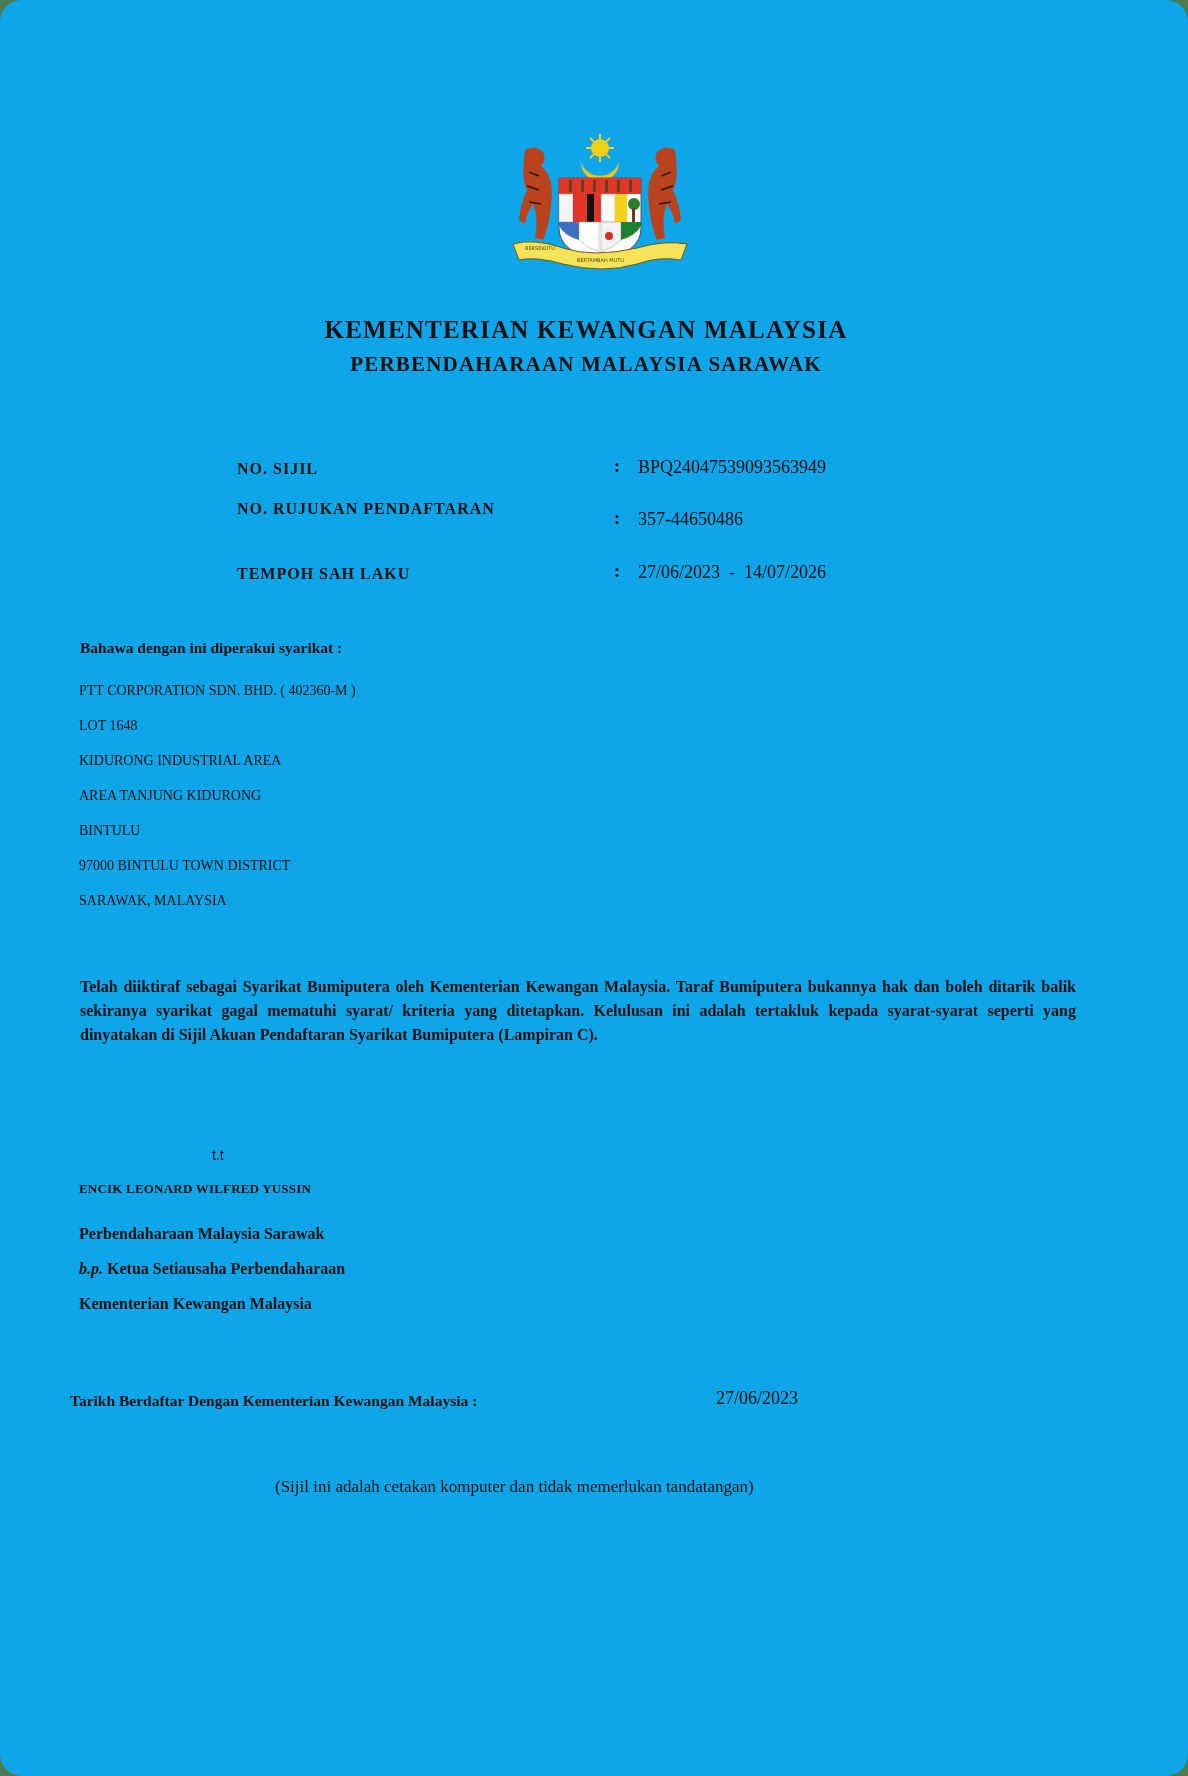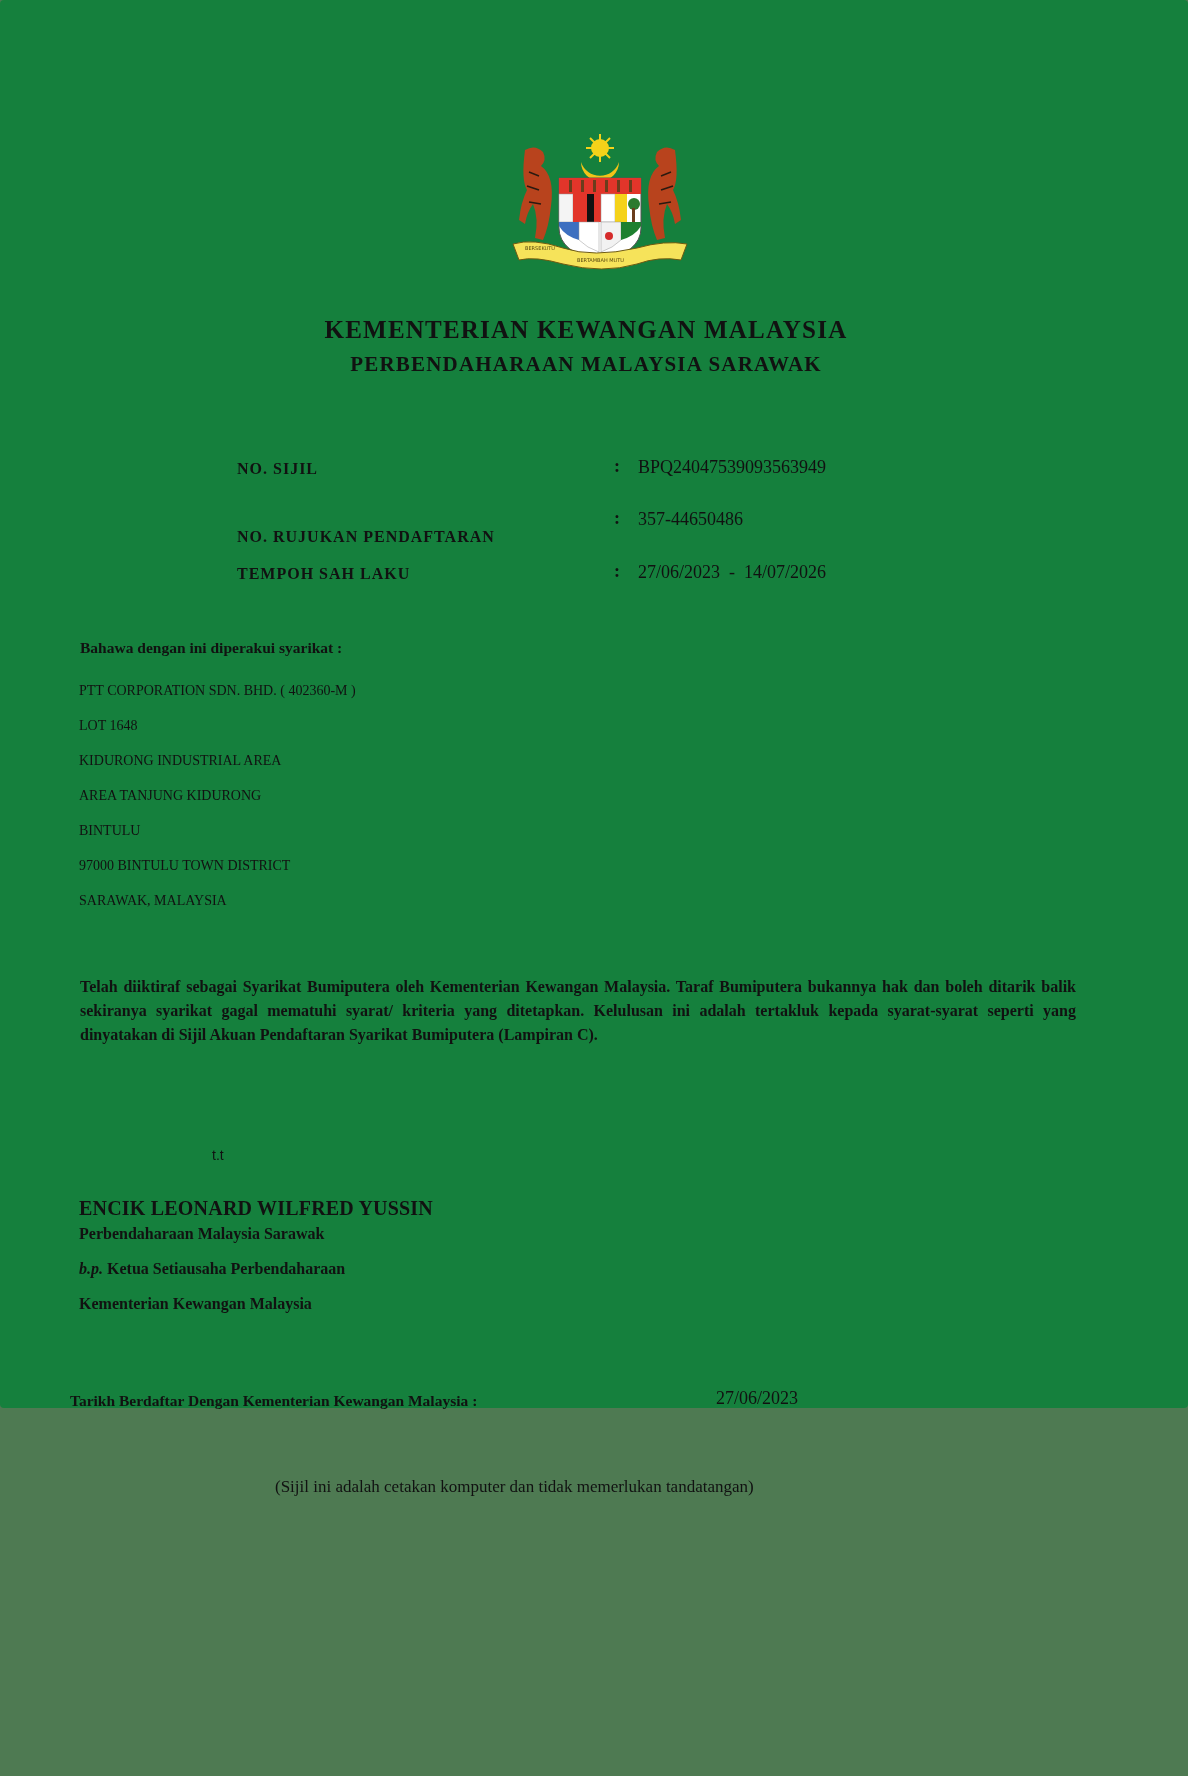--- a/index.html
+++ b/index.html
@@ -6,23 +6,23 @@
   body {
     width: 1188px; height: 1776px;
     background: #4e7a52;
     position: relative;
     overflow: hidden;
     font-family: "Liberation Serif", serif;
     color: #111;
   }
   .page {
     position: absolute; left: 0; top: 0;
-    width: 1188px; height: 1408px;
-    background: #15803d;
-    border-radius: 4px;
+    width: 1188px; height: 1776px;
+    background: #0ea5e9;
+    border-radius: 22px;
   }
   .abs { position: absolute; white-space: nowrap; }
   .crest { position: absolute; left: 505px; top: 132px; width: 190px; height: 145px; }
 
   .h1 { left: 0; width: 1172px; text-align: center; top: 316px; font-size: 25px; font-weight: bold; letter-spacing: 1.2px; }
   .h2 { left: 0; width: 1172px; text-align: center; top: 352px; font-size: 21px; font-weight: bold; letter-spacing: 1.2px; }
   .h3 { left: 242px; top: 395px; font-size: 21px; font-weight: bold; letter-spacing: 1.1px; }
 
   .flabel { left: 237px; font-size: 16px; font-weight: bold; letter-spacing: 1px; }
   .fcolon { left: 614px; font-size: 18px; font-weight: bold; }
@@ -30,21 +30,21 @@
 
   .intro { left: 80px; top: 639px; font-size: 15.5px; font-weight: bold; }
   .addr { left: 79px; font-size: 14px; }
 
   .para {
     position: absolute; left: 80px; top: 975px; width: 996px;
     font-size: 16px; font-weight: bold; line-height: 24px;
     text-align: justify; text-align-last: left;
   }
   .tt { left: 212px; top: 1147px; font-family: "Liberation Sans", sans-serif; font-size: 14px; }
-  .signame { left: 79px; top: 1181px; font-size: 20px; font-weight: bold; letter-spacing: 0.2px; margin-top: 16px; }
+  .signame { left: 79px; top: 1181px; font-size: 13px; font-weight: bold; letter-spacing: 0.2px; }
   .sigline { left: 79px; font-size: 16px; font-weight: bold; }
   .sigline i { font-weight: bold; }
 
   .regdate-label { left: 70px; top: 1392px; font-size: 15.5px; font-weight: bold; }
   .regdate-val { left: 716px; top: 1388px; font-size: 18px; font-family: Liberation Serif, serif; }
   .footnote { left: 275px; top: 1477px; font-size: 17px; }
 </style>
 </head>
 <body>
 
@@ -103,21 +103,21 @@
     </g>
   </svg>
 
   <div class="abs h1">KEMENTERIAN KEWANGAN MALAYSIA</div>
   <div class="abs h2">PERBENDAHARAAN MALAYSIA SARAWAK</div>
 
   <div class="abs flabel" style="top:460px">NO. SIJIL</div>
   <div class="abs fcolon" style="top:456px">:</div>
   <div class="abs fval" style="top:457px">BPQ24047539093563949</div>
 
-  <div class="abs flabel" style="top:528px">NO. RUJUKAN PENDAFTARAN</div>
+  <div class="abs flabel" style="top:500px">NO. RUJUKAN PENDAFTARAN</div>
   <div class="abs fcolon" style="top:508px">:</div>
   <div class="abs fval" style="top:509px">357-44650486</div>
 
   <div class="abs flabel" style="top:565px">TEMPOH SAH LAKU</div>
   <div class="abs fcolon" style="top:561px">:</div>
   <div class="abs fval" style="top:562px; white-space:pre">27/06/2023  -  14/07/2026</div>
 
   <div class="abs intro">Bahawa dengan ini diperakui syarikat :</div>
 
   <div>

